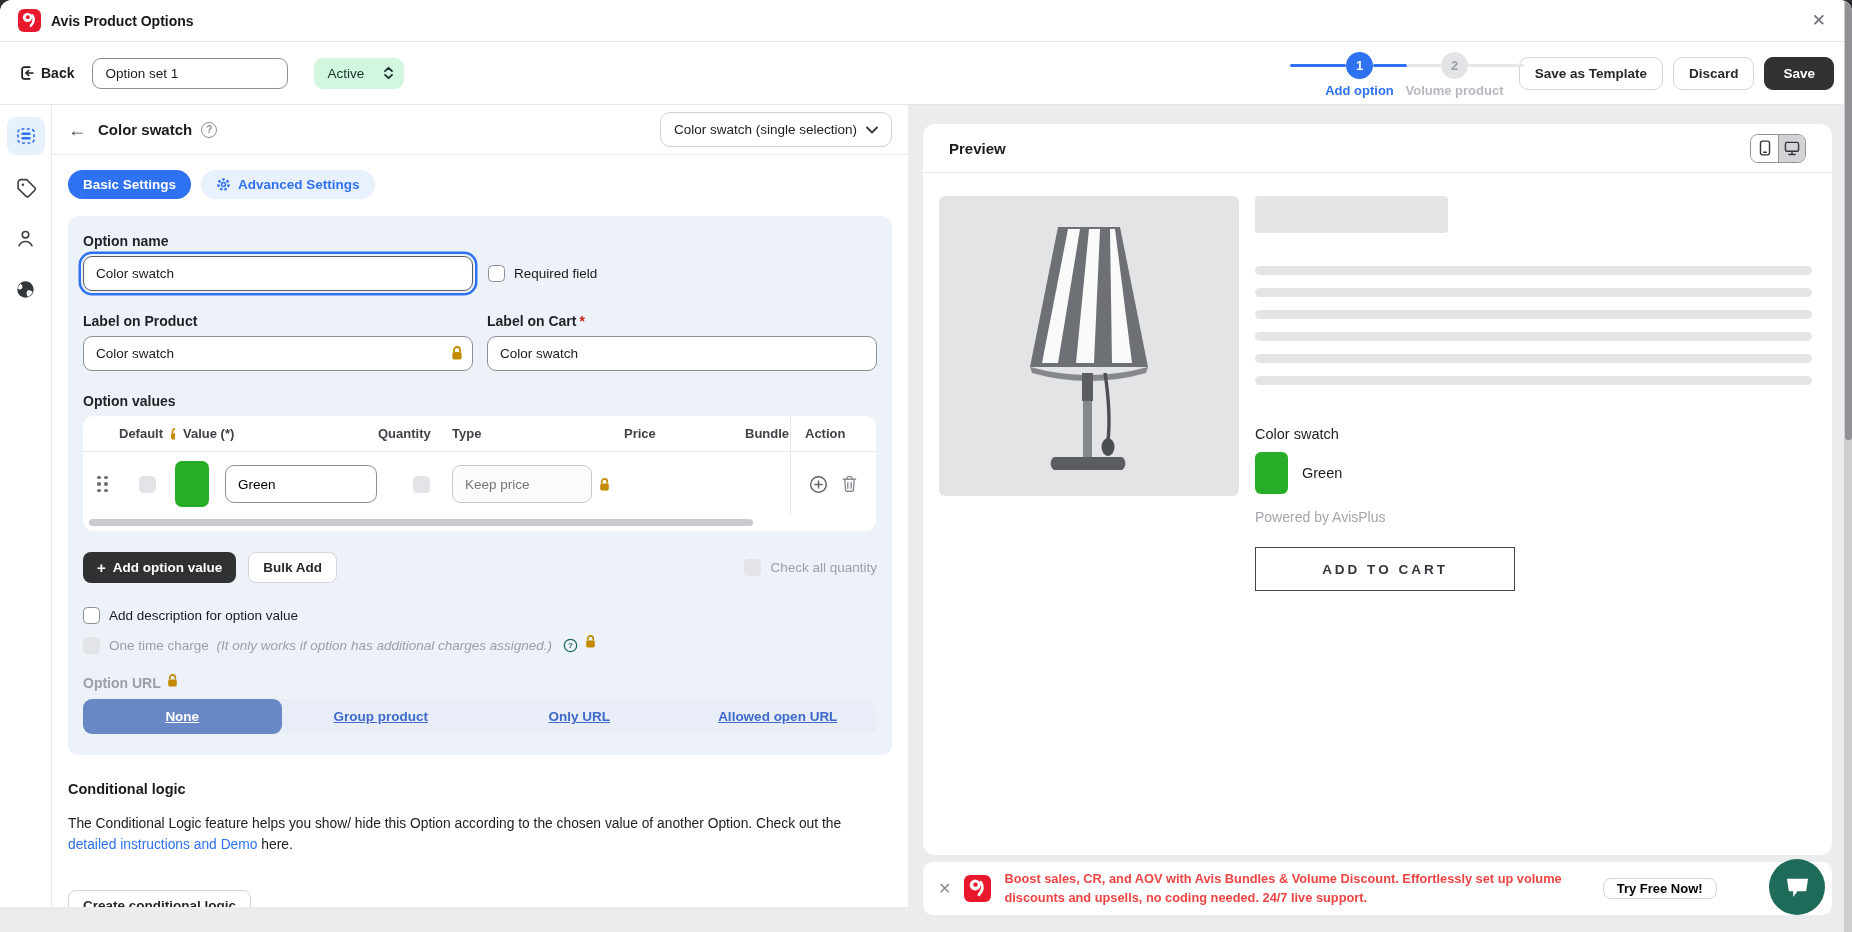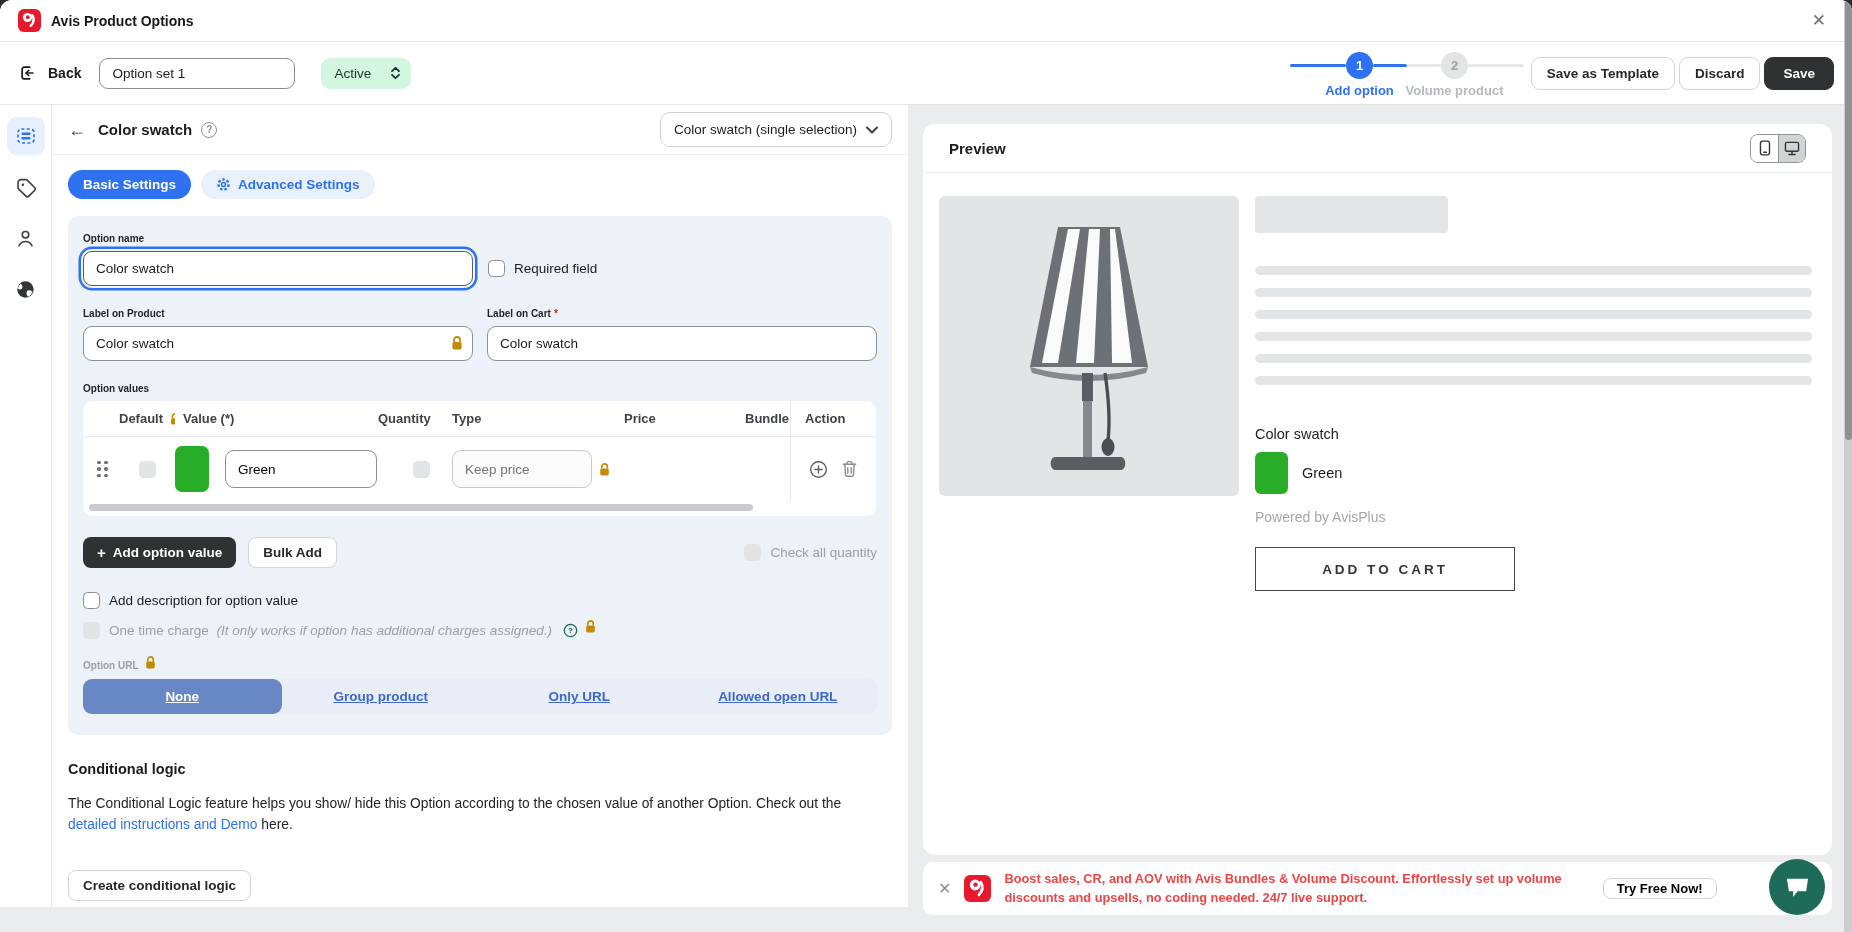--- a/index.html
+++ b/index.html
@@ -16,40 +16,40 @@
   
   .titlebar { height:42px; background:#fff; border-bottom:1px solid #e4e5e7;
               display:flex; align-items:center; padding:0 18px; }
   .applogo { width:23px; height:23px; border-radius:6px; background:#e8192c; margin-right:10px; flex:none; }
   .apptitle { font-size:14px; font-weight:bold; color:#16181a; }
   .titlebar-close { margin-left:auto; color:#6d7175; font-size:17px; cursor:pointer; padding:2px 8px; }
 
   
   .toolbar { height:63px; background:#fff; border-bottom:1px solid #e4e5e7;
              display:flex; align-items:center; padding:0 18px; position:relative; }
-  .back-btn { display:flex; align-items:center; gap:12px; font-weight:bold; font-size:14px; cursor:pointer; }
+  .back-btn { display:flex; align-items:center; gap:5px; font-weight:bold; font-size:14px; cursor:pointer; }
   .optionset-input { margin-left:18px; width:196px; height:31px; border:1.5px solid #898f94; border-radius:9px;
                      padding:0 12px; font-size:13.5px; font-family:inherit; color:#1a1c1e; background:#fff; }
   .status-select { margin-left:26px; width:90px; height:31px; background:#d3f6e0; border:none; border-radius:9px;
                    display:flex; align-items:center; justify-content:space-between; padding:0 10px 0 13px;
                    font-size:13.5px; color:#17322a; cursor:pointer;text-align:center; }
   .stepper-wrap { position:absolute; left:1290px; top:10px; display:flex; align-items:center; }
   .sline { height:3.5px; border-radius:2px; }
   .sline.blue { background:#2e72f1; width:56px; }
   .sline.blue.short { width:34px; }
   .sline.grey { background:#e6e7e9; width:34px; }
   .sline.grey.long { width:56px; }
   .scircle { width:27px; height:27px; border-radius:50%; display:flex; align-items:center; justify-content:center;
              font-weight:bold; font-size:13px; position:relative; flex:none; }
   .scircle.blue { background:#2e72f1; color:#fff; }
   .scircle.grey { background:#e3e4e6; color:#9ba0a5; }
   .steplabel { position:absolute; top:31px; left:50%; transform:translateX(-50%); white-space:nowrap;
                font-weight:bold; font-size:13px; }
   .steplabel.blue { color:#2e72f1; } .steplabel.grey { color:#b6babe; }
-  .toolbar-buttons { margin-left:auto; display:flex; align-items:center; gap:4px; }
+  .toolbar-buttons { margin-left:auto; display:flex; align-items:center; gap:10px; }
   .btn { height:33px; border-radius:9px; border:1px solid #d2d5d9; background:#fff; padding:0 15px;
          font-size:13.5px; font-weight:bold; color:#26282b; cursor:pointer; font-family:inherit; }
   .btn.dark { background:#2f3133; border-color:#2f3133; color:#fff; padding:0 18px; }
 
   
   .content { display:flex; height:827px; background:#ebecee; }
   .rail { width:52px; background:#fff; border-right:1px solid #e8e9eb; height:802px;
           display:flex; flex-direction:column; align-items:center; padding-top:12px; gap:13px; }
   .rail-item { width:38px; height:38px; border-radius:9px; display:flex; align-items:center; justify-content:center; cursor:pointer; }
   .rail-item.active { background:#e7f0fd; }
@@ -63,21 +63,21 @@
            font-size:10px; font-weight:bold; display:inline-flex; align-items:center; justify-content:center; margin-left:9px; }
   .type-dropdown { margin-left:auto; height:35px; border:1px solid #cfd2d6; border-radius:10px; background:#fff;
                    display:flex; align-items:center; gap:9px; padding:0 13px; font-size:13.5px; cursor:pointer; }
   .tabs { display:flex; gap:10px; margin-top:15px; }
   .tab { height:29px; border-radius:15px; padding:0 15px; display:flex; align-items:center; gap:7px;
          font-size:13.5px; font-weight:bold; cursor:pointer; }
   .tab.active { background:#2e72f1; color:#ffffff; }
   .tab.inactive { background:#e9f1fe; color:#2e72f1; }
 
   .section { margin-top:17px; background:#edf1f8; border-radius:10px; padding:17px 15px 21px; }
-  .field-label { font-size:10px; font-weight:bold; color:#1f2225; margin-bottom:7px; }
+  .field-label { font-size:14px; font-weight:bold; color:#1f2225; margin-bottom:7px; }
   .field-label .req { color:#c5280c; margin-left:3px; }
   .field-label.muted { color:#9aa0a6; display:flex; align-items:center; gap:5px; }
   .frow { display:flex; gap:14px; }
   .fcol { width:390px; }
   .tinput { width:100%; height:35px; border:1px solid #8a9096; border-radius:9px; background:#fff;
             padding:0 12px; font-size:13.5px; font-family:inherit; color:#1a1c1e; }
   .tinput.focused { border:1.5px solid #5a5f64; box-shadow:0 0 0 2px #edf1f8, 0 0 0 4.5px #2e72f1; }
   .input-lock-wrap { position:relative; }
   .input-lock-wrap .locky { position:absolute; right:9px; top:9px; }
   .check-row { display:flex; align-items:center; gap:9px; }

